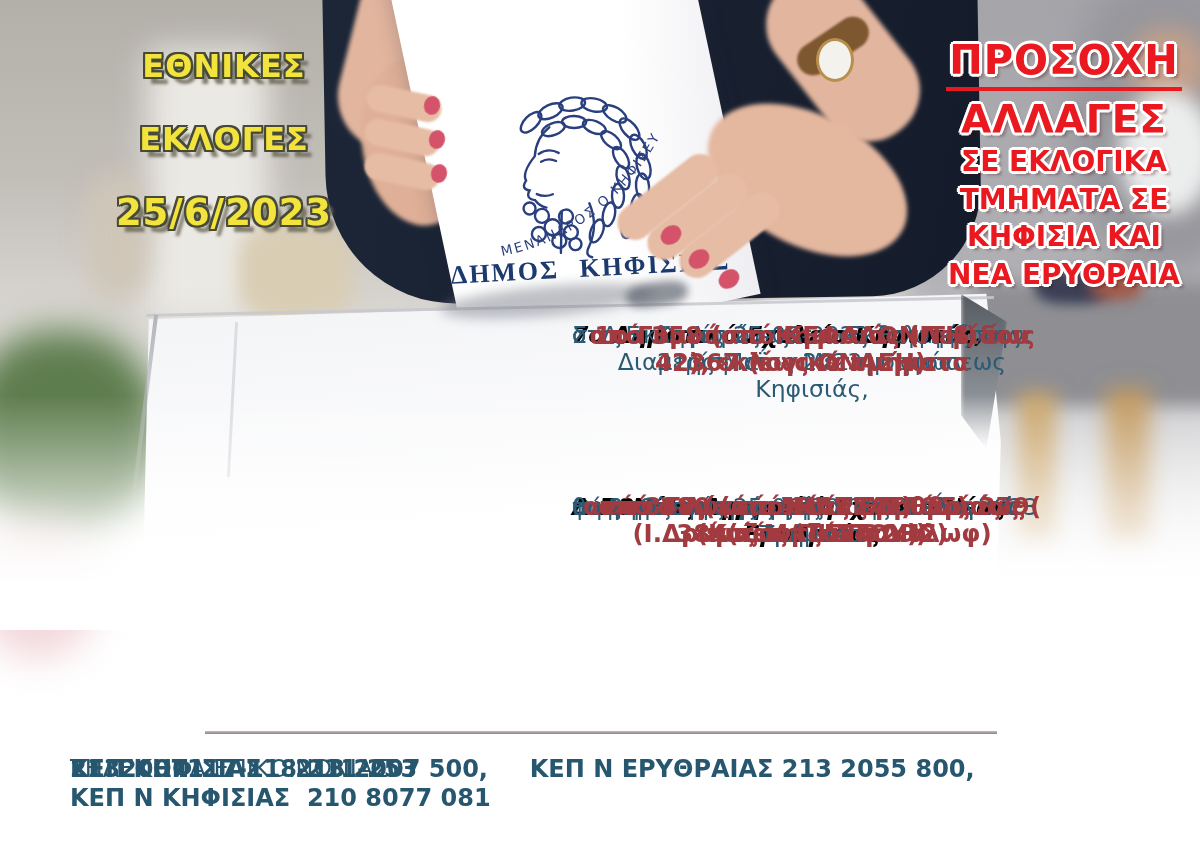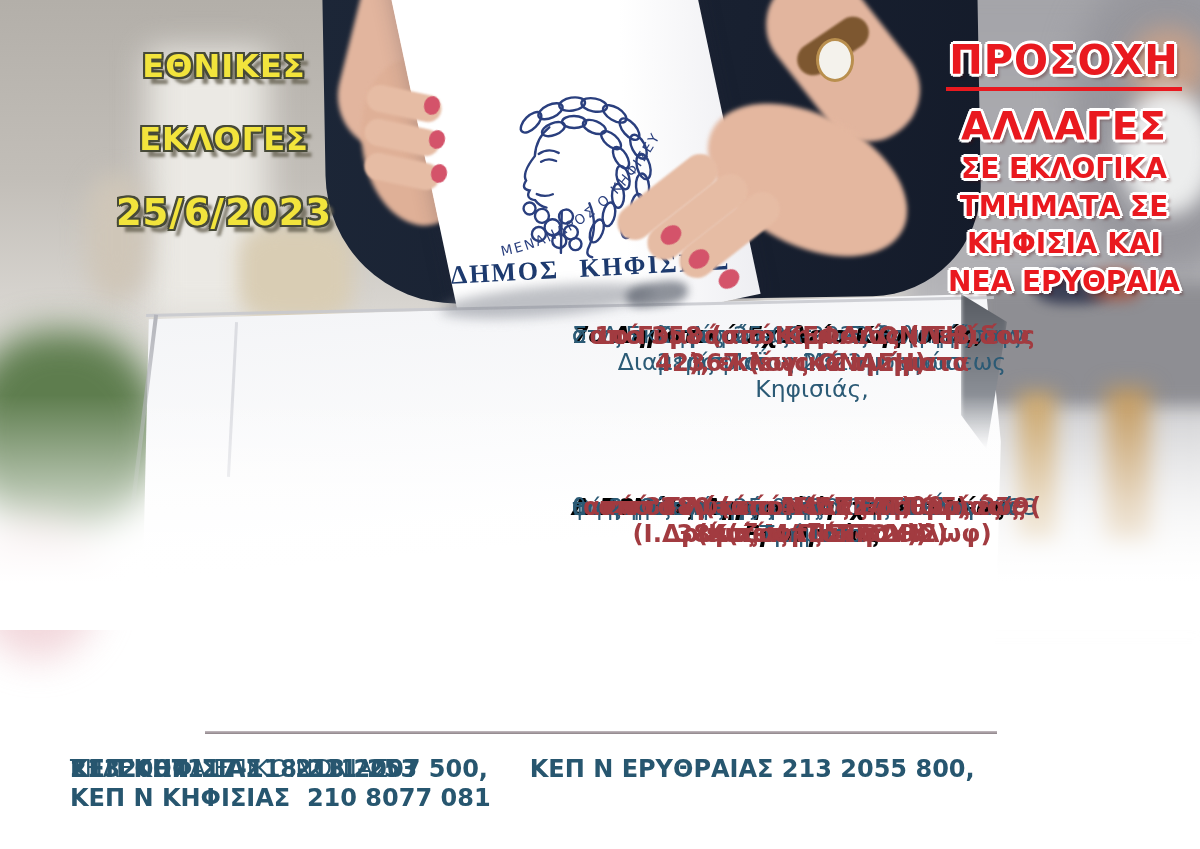--- a/index.html
+++ b/index.html
@@ -91,21 +91,21 @@
       0 -2px 0 #474a38,0 2px 0 #474a38,-2px 0 0 #474a38,2px 0 0 #474a38,
       6px 7px 3px rgba(104,99,82,.8);}
   .title-left .tl-date{font-size:37px;}
 
   .alert{left:930px;top:38px;width:268px;text-align:center;color:#e9191f;font-weight:bold;z-index:9;}
   .alert *{position:relative;}
   .o-white{text-shadow:-2px -2px 0 #fff,2px -2px 0 #fff,-2px 2px 0 #fff,2px 2px 0 #fff,
       0 -3px 0 #fff,0 3px 0 #fff,-3px 0 0 #fff,3px 0 0 #fff,
       4px 4px 3px rgba(70,10,10,.35);}
   .alert-head{display:inline-block;font-size:40px;line-height:44px;letter-spacing:1px;
-    border-bottom:4px solid #e9191f;padding:0 3px 5px;margin-bottom:10px;}
+    border-bottom:4px solid #e9191f;padding:0 3px 5px;margin-bottom:3px;}
   .alert-big{display:block;font-size:39px;line-height:47px;letter-spacing:1px;margin-top:2px;}
   .alert-sm{display:block;font-size:28px;line-height:37.5px;}
 
   .notice{left:92px;width:960px;text-align:center;color:#2b5a75;font-size:23.5px;line-height:27.2px;z-index:9;}
   .notice div{position:relative;}
   .notice .b{font-weight:bold;color:#000000;font-style:italic;}
   .notice .red{color:#a23b40;font-weight:bold;font-size:24.5px;}
   .n1{top:322px;}
   .n2{top:494px;line-height:26.8px;}
 

